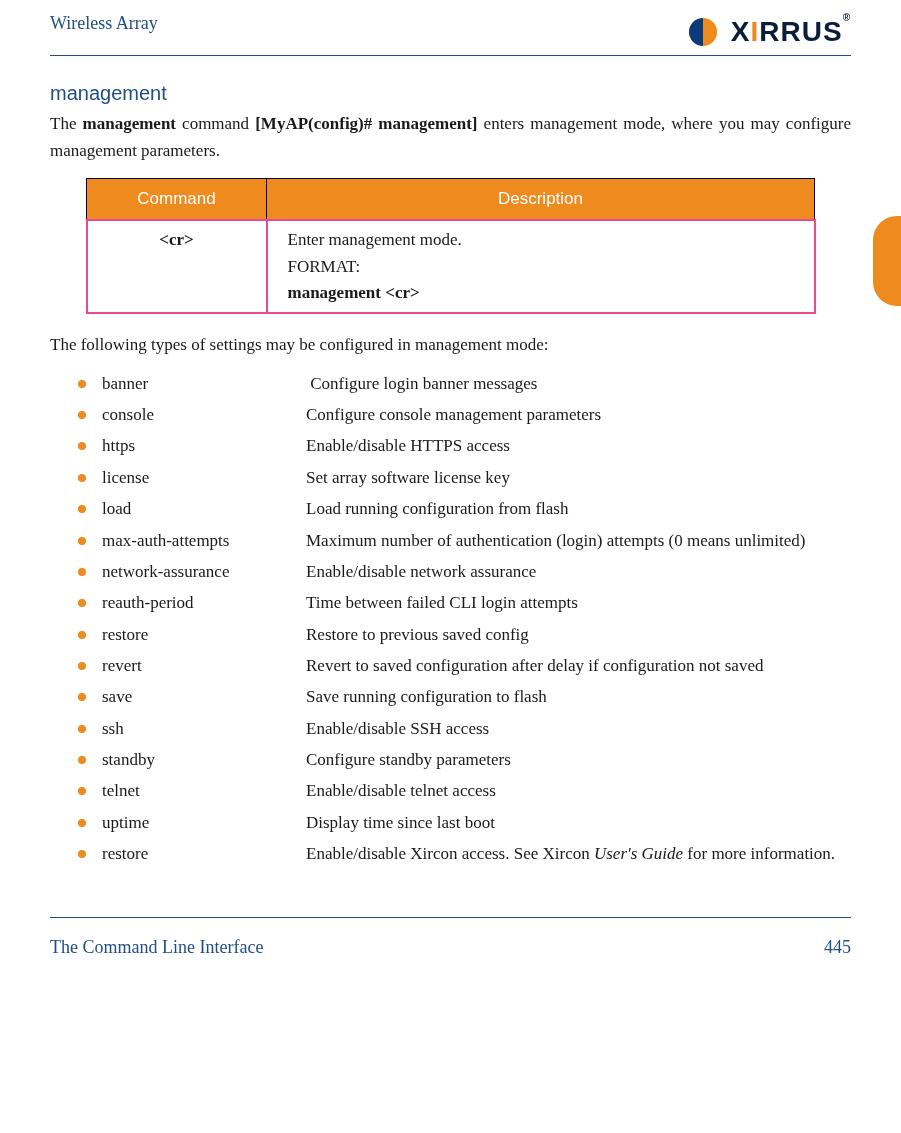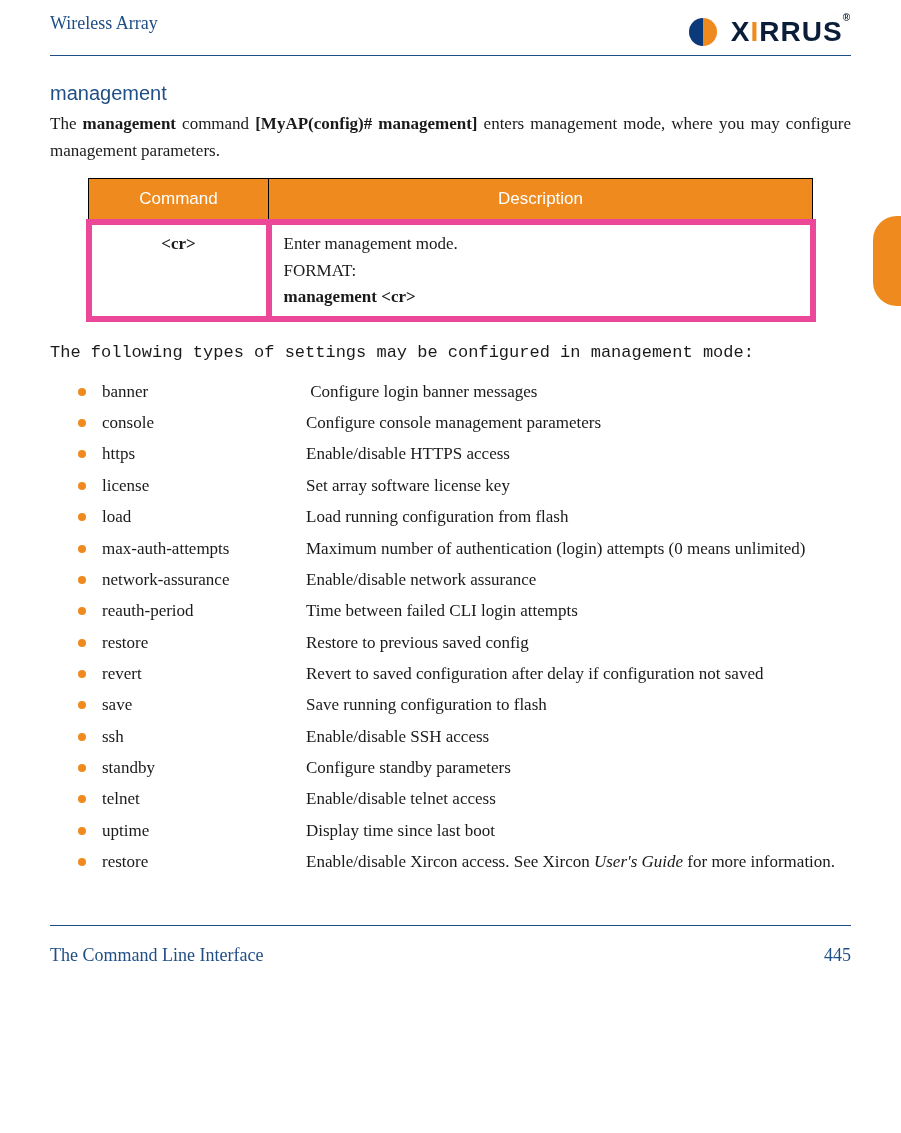--- a/index.html
+++ b/index.html
@@ -67,27 +67,27 @@
       background: #ee8a1e;
       color: #fff;
       font-family: Arial, Helvetica, sans-serif;
       font-weight: 400;
       padding: 7px 10px;
       border: 1px solid #000;
       font-size: 17px;
     }
     table.cmd th:first-child { width: 180px; }
     table.cmd td {
-      border: 6px solid #ec4899;
+      border: 2px solid #ec4899;
       padding: 6px 12px;
       vertical-align: top;
     }
     table.cmd td.cmdcell { text-align: center; font-weight: 700; }
-    .desc-line { display: block; }
-    p.lead { margin: 4px 0 12px 0; font-family: Liberation Mono, monospace; }
+    .desc-line { display: block; margin-left: 8px; }
+    p.lead { margin: 4px 0 12px 0; }
     ul.settings { list-style: none; margin: 0 0 20px 0; padding: 0 0 0 28px; }
     ul.settings > li {
       position: relative;
       padding-left: 24px;
       margin: 5px 0;
       text-align: justify;
     }
     ul.settings > li:before {
       content: "";
       position: absolute;

